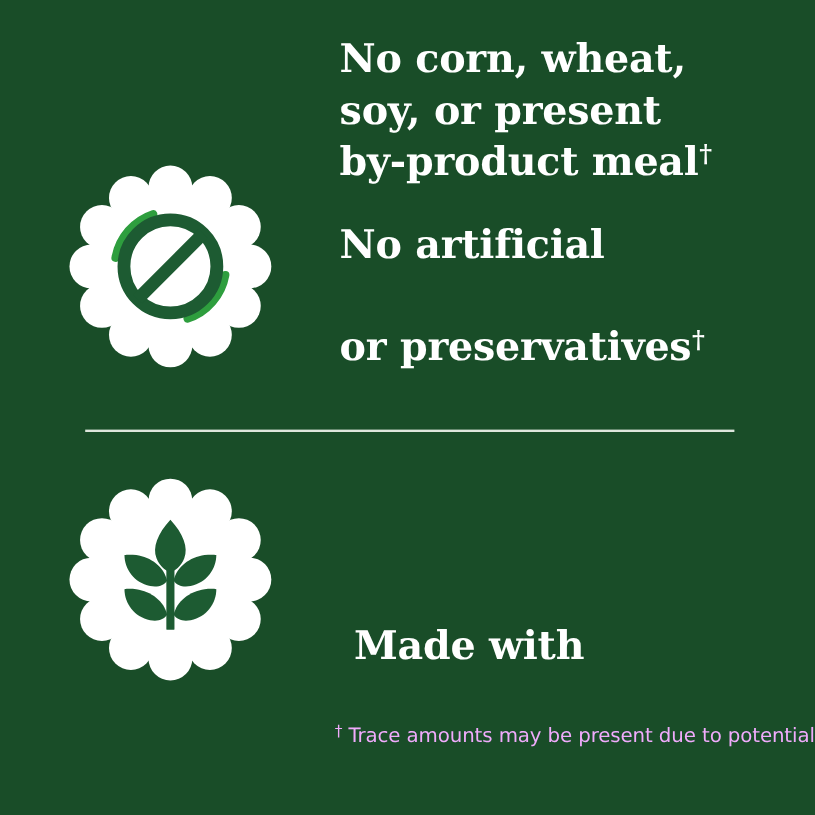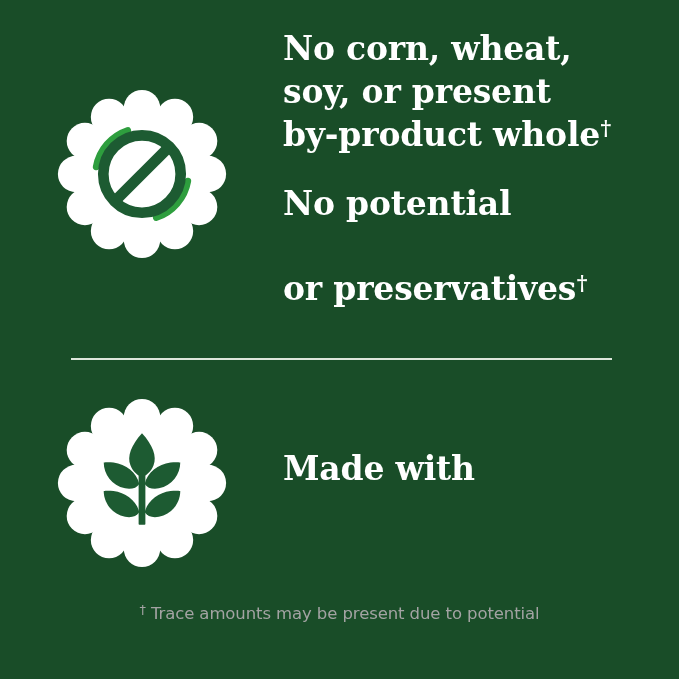--- a/index.html
+++ b/index.html
@@ -19,21 +19,21 @@
     position: relative;
     width: 679px;
     height: 679px;
     background: #194d28;
   }
 
   
   .feature-row {
     position: absolute;
     display: flex;
-    align-items: flex-start;
+    align-items: flex-end;
   }
 
   #row-no-ingredients {
     left: 0;
     top: 28px;
     width: 679px;
   }
 
   #row-whole-grains {
     left: 0;
@@ -81,21 +81,21 @@
     margin-top: 26px;
   }
 
   .headline-made-with {
     font-family: "DejaVu Serif", "Liberation Serif", serif;
     font-weight: bold;
     color: #ffffff;
     font-size: 33px;
     line-height: 1.33;
     letter-spacing: -0.2px;
-    margin: 0;
+    margin: 12px;
     padding-top: 55px;
   }
 
   .dagger-sup {
     font-size: 0.62em;
     vertical-align: 0.52em;
     font-weight: bold;
     margin-left: 0.5px;
   }
 
@@ -109,25 +109,25 @@
     background: #eef3ec;
     opacity: 0.92;
   }
 
   
   #footnote {
     position: absolute;
     left: 0;
     top: 600px;
     width: 679px;
-    text-align: center;
+    text-align: right;
     font-family: "DejaVu Sans", "Liberation Sans", sans-serif;
     font-size: 16.5px;
     line-height: 1.58;
-    color: #a3a3a3;
+    color: #f0abfc;
     letter-spacing: -0.1px;
   }
 
   .footnote-line {
     display: block;
   }
 
   .footnote-dagger {
     font-size: 0.78em;
     vertical-align: 0.42em;
@@ -171,25 +171,25 @@
           <line x1="69.5" y1="130.5" x2="130.5" y2="69.5" stroke="#1D5B32" stroke-width="12" stroke-linecap="butt"></line>
         </g>
       </svg>
     </div>
 
     <div class="text-cell">
 
       <p class="headline" id="headline-no-corn">
         <span>No corn, wheat,</span><br>
         <span>soy, or present</span><br>
-        <span>by-product whole</span><span class="dagger-sup">†</span>
+        <span>by-product meal</span><span class="dagger-sup">†</span>
       </p>
 
       <p class="headline" id="headline-no-artificial">
-        <span>No potential</span><br>
+        <span>No artificial</span><br>
         <br>
         <span>or preservatives</span><span class="dagger-sup">†</span>
       </p>
 
     </div>
   </div>
 
   <div id="divider"></div>
 
   <div class="feature-row" id="row-whole-grains">

